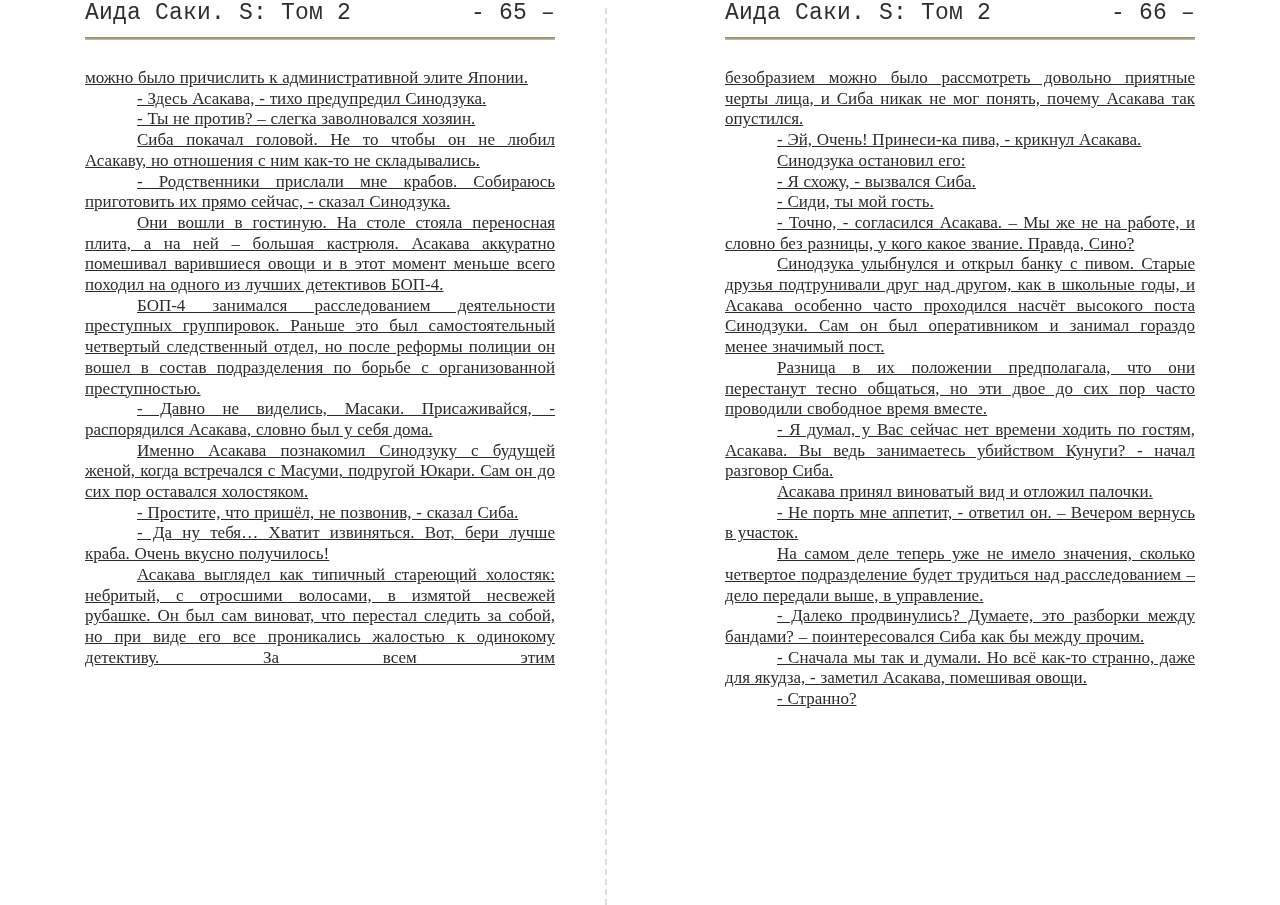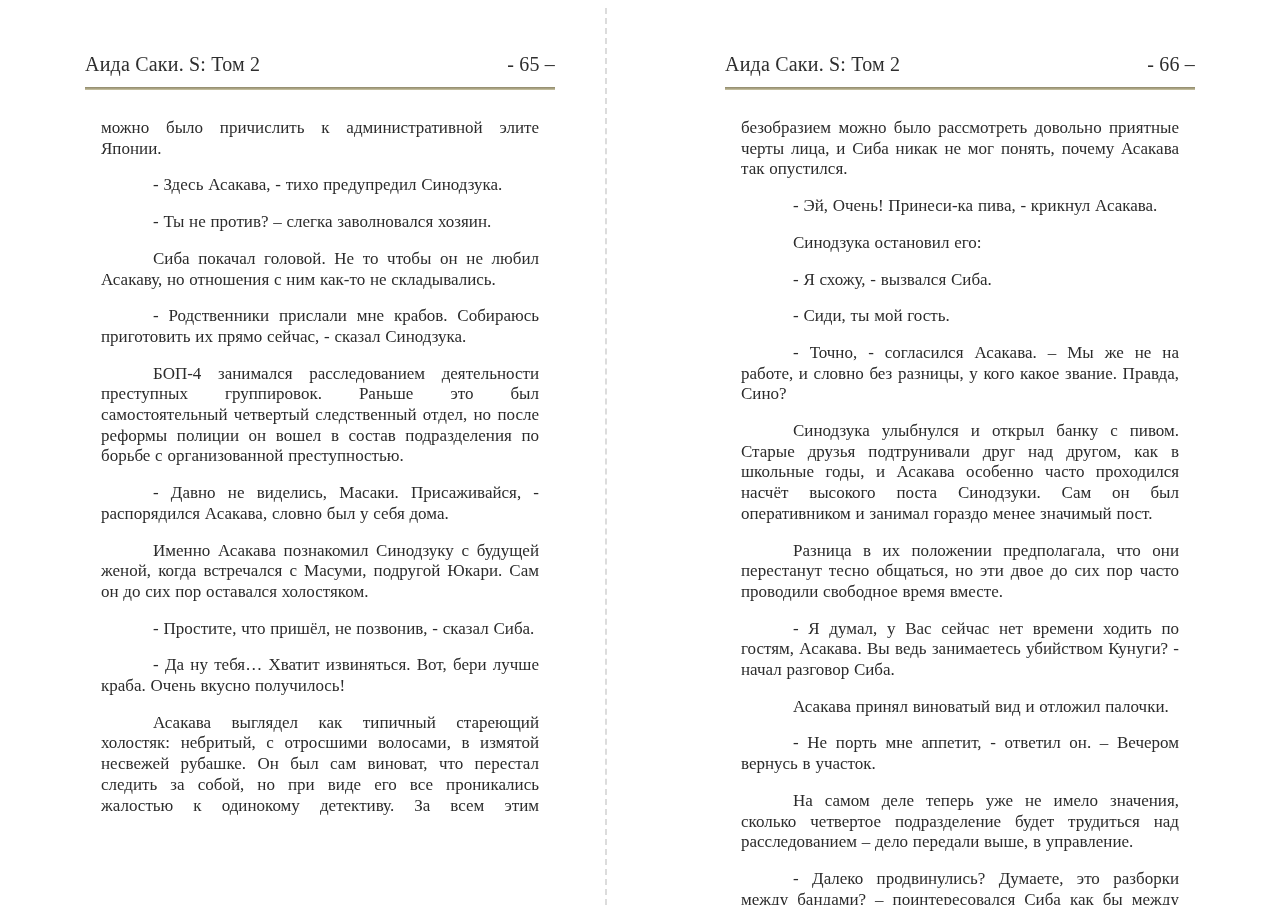--- a/index.html
+++ b/index.html
@@ -20,44 +20,45 @@
   }
   .page {
     position: absolute;
     top: 0;
     width: 470px;
     height: 905px;
   }
   .page.left  { left: 85px; }
   .page.right { left: 725px; }
   .page-header {
-    margin-top: 53px;
     display: flex;
     justify-content: space-between;
     align-items: baseline;
-    font-size: 20px;
+    font-size: 23px;
     letter-spacing: 0.2px;
     color: #2e2e2e;
+    font-family: Liberation Mono, monospace;
   }
   .header-rule {
     height: 3px;
     margin-top: 11px;
     background: linear-gradient(180deg, #8f896c 0%, #a59e7e 45%, #ccc7a8 100%);
   }
   .page-body {
     margin-top: 28px;
     font-size: 17px;
     line-height: 20.7px;
     text-align: justify;
   }
   .page-body p {
-    margin: 16px;
+    margin: 0;
     padding: 0;
     text-indent: 52px;
     word-spacing: 0.5px;
+    text-decoration: underline;
   }
   .page-body p.cont { text-indent: 0; }
   .page-body p.flow { text-align-last: justify; }
 </style>
 </head>
 <body>
 
 <div class="spread">
 
   <div class="page left">
@@ -65,20 +66,21 @@
       <span>Аида Саки. S: Том 2</span>
       <span>- 65 –</span>
     </div>
     <div class="header-rule"></div>
     <div class="page-body">
       <p class="cont">можно было причислить к административной элите Японии.</p>
       <p>- Здесь Асакава, - тихо предупредил Синодзука.</p>
       <p>- Ты не против? – слегка заволновался хозяин.</p>
       <p>Сиба покачал головой. Не то чтобы он не любил Асакаву, но отношения с ним как-то не складывались.</p>
       <p>- Родственники прислали мне крабов. Собираюсь приготовить их прямо сейчас, - сказал Синодзука.</p>
+      <p>Они вошли в гостиную. На столе стояла переносная плита, а на ней – большая кастрюля. Асакава аккуратно помешивал варившиеся овощи и в этот момент меньше всего походил на одного из лучших детективов БОП-4.</p>
       <p>БОП-4 занимался расследованием деятельности преступных группировок. Раньше это был самостоятельный четвертый следственный отдел, но после реформы полиции он вошел в состав подразделения по борьбе с организованной преступностью.</p>
       <p>- Давно не виделись, Масаки. Присаживайся, - распорядился Асакава, словно был у себя дома.</p>
       <p>Именно Асакава познакомил Синодзуку с будущей женой, когда встречался с Масуми, подругой Юкари. Сам он до сих пор оставался холостяком.</p>
       <p>- Простите, что пришёл, не позвонив, - сказал Сиба.</p>
       <p>- Да ну тебя… Хватит извиняться. Вот, бери лучше краба. Очень вкусно получилось!</p>
       <p class="flow">Асакава выглядел как типичный стареющий холостяк: небритый, с отросшими волосами, в измятой несвежей рубашке. Он был сам виноват, что перестал следить за собой, но при виде его все проникались жалостью к одинокому детективу. За всем этим</p>
     </div>
   </div>
 
   <div class="divider"></div>

